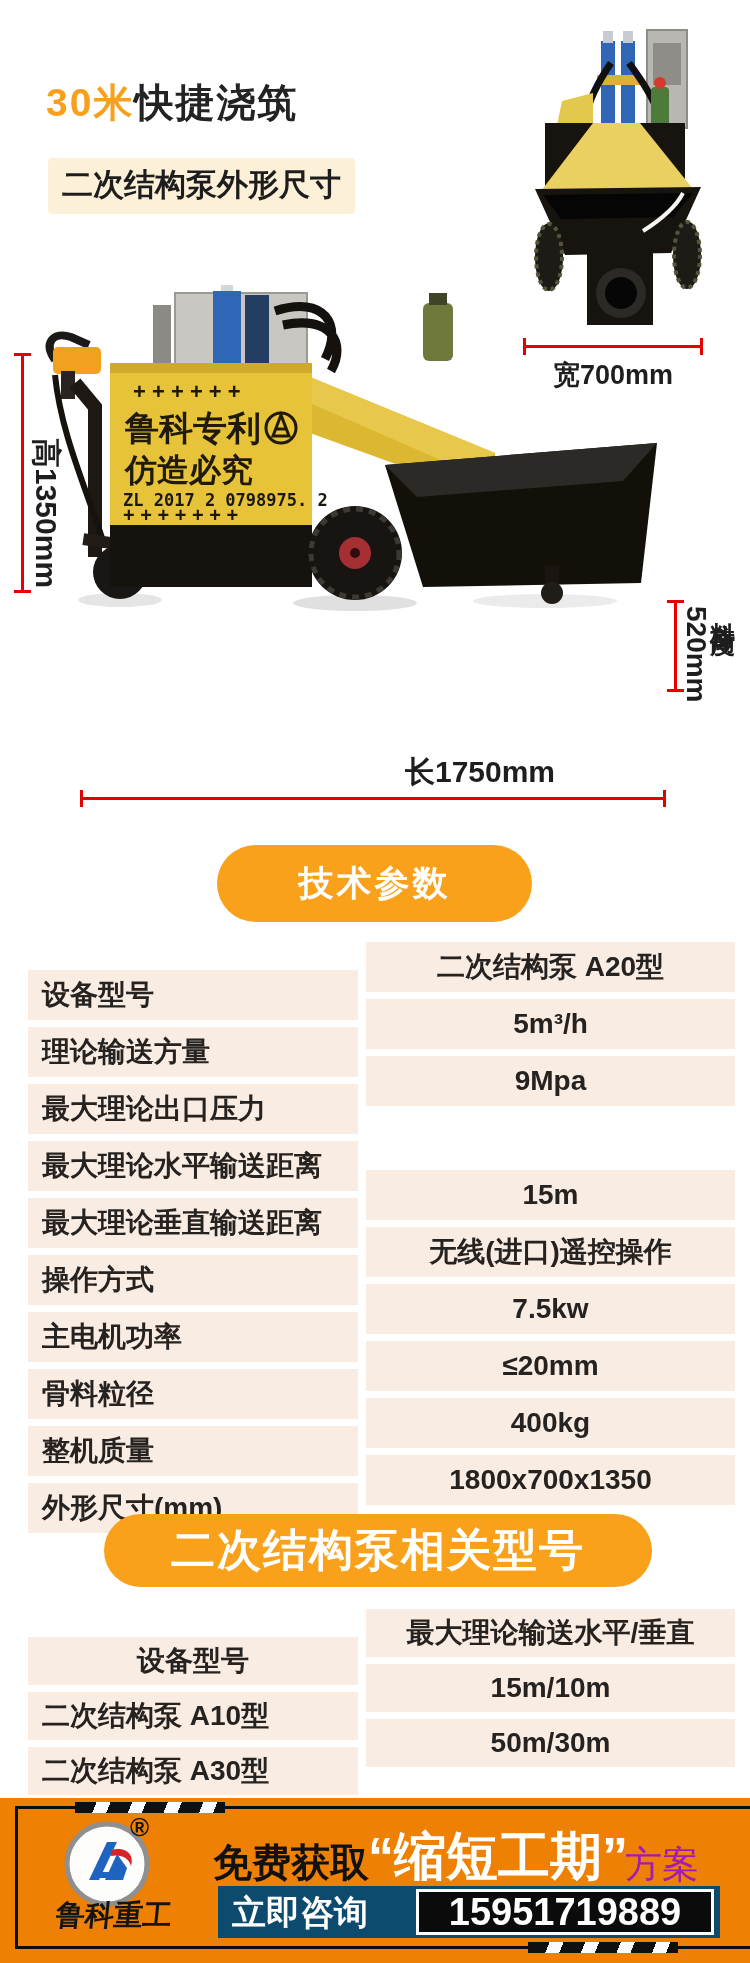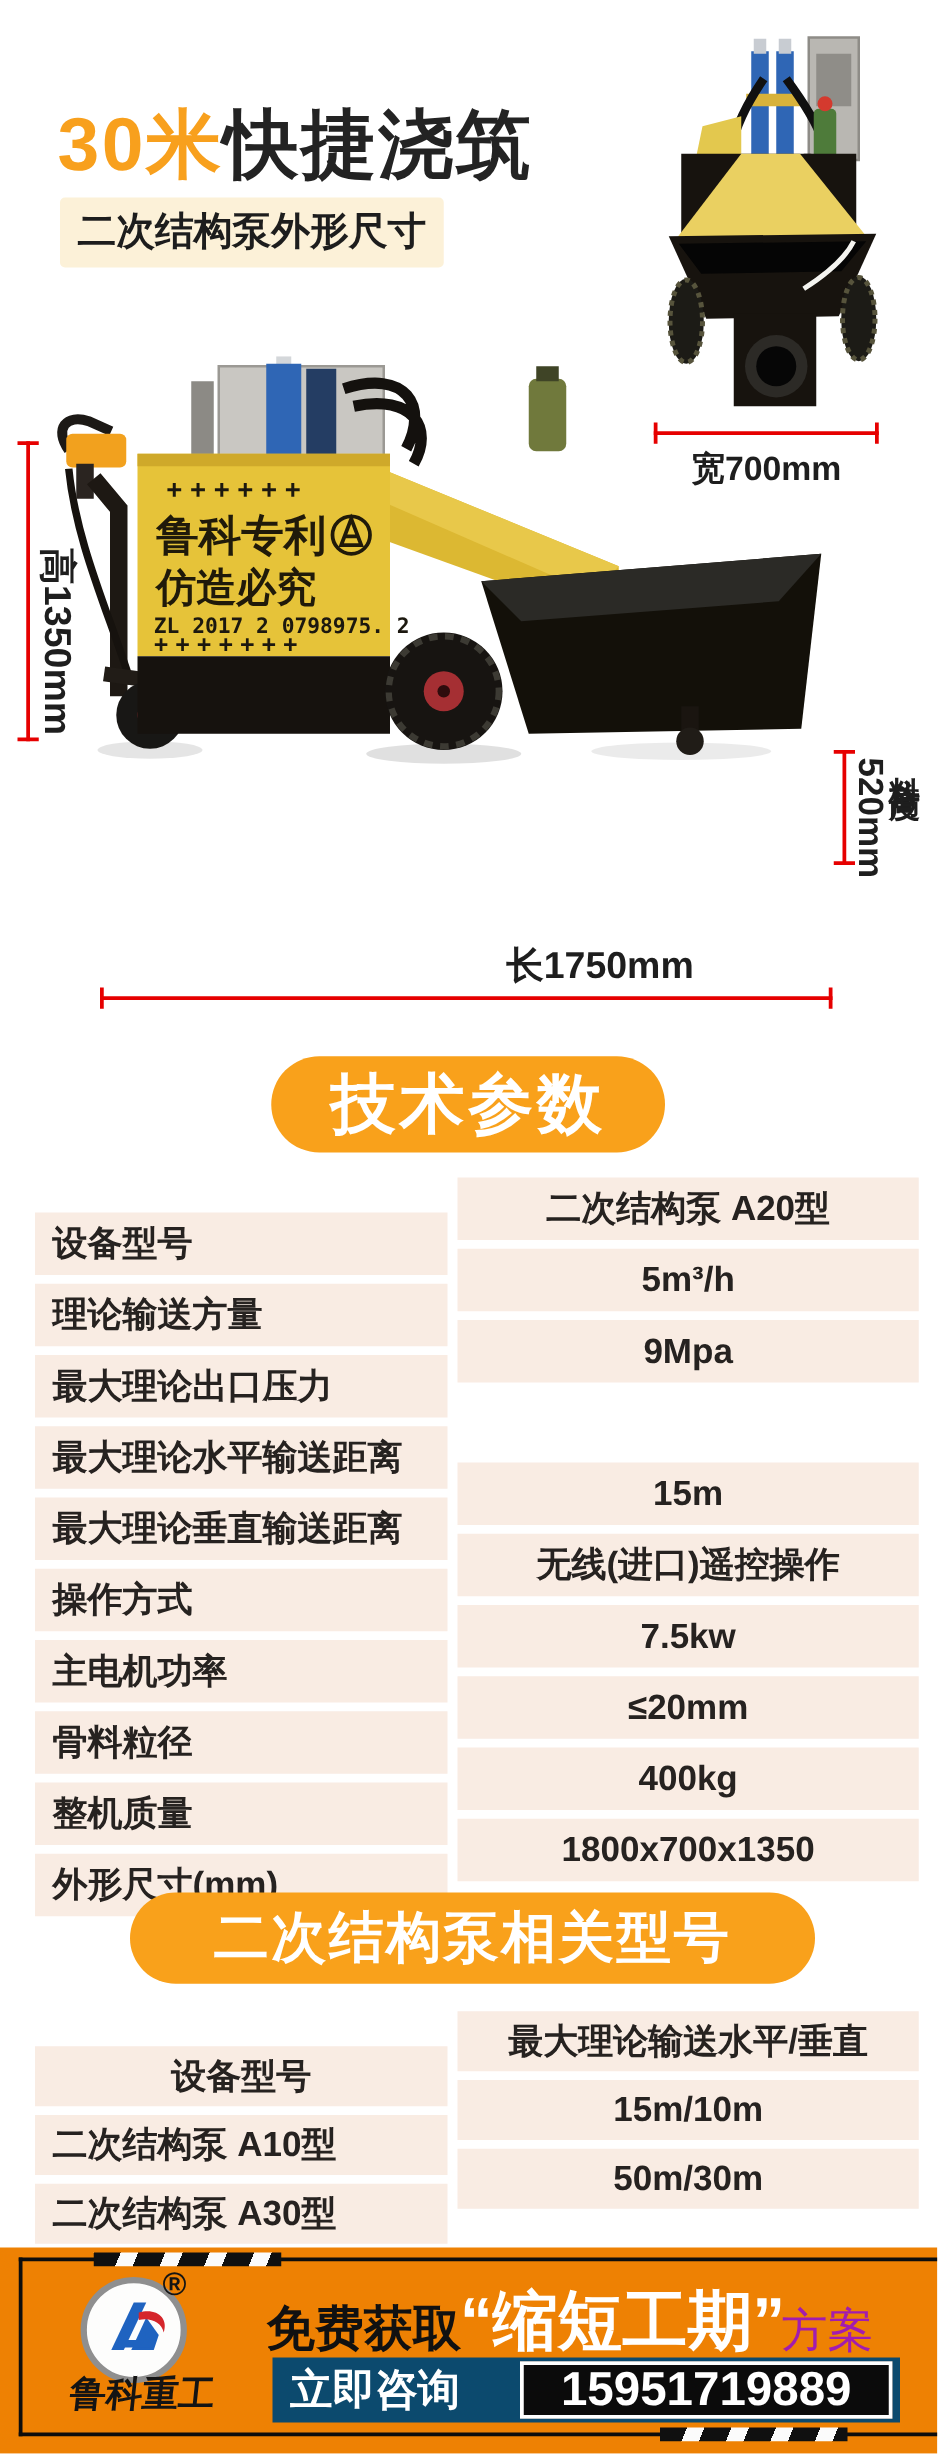--- a/index.html
+++ b/index.html
@@ -1,38 +1,38 @@
 <!DOCTYPE html>
 <html><head>
 <meta charset="utf-8">
 <style>
   html,body{margin:0;padding:0;background:#fff;}
   .page{position:relative;width:750px;height:1963px;background:#fff;overflow:hidden;
         font-family:"Liberation Sans","DejaVu Sans",sans-serif;}
   
-  .title{position:absolute;left:46px;top:76px;font-size:60px;font-weight:bold;letter-spacing:2px;white-space:nowrap;}
+  .title{position:absolute;left:46px;top:76px;font-size:39px;font-weight:bold;letter-spacing:2px;white-space:nowrap;}
   .title .hl{color:#f8a01d;}
   .title .rest{color:#232323;}
   .tag{position:absolute;left:48px;top:158px;background:#fcf1d8;color:#1d1d1d;
        font-size:31px;font-weight:bold;padding:6px 14px 8px;border-radius:4px;white-space:nowrap;}
   
   .hline{position:absolute;height:3px;background:#e60000;}
   .hline::before,.hline::after{content:"";position:absolute;width:3px;height:17px;background:#e60000;top:-7px;}
   .hline::before{left:0;} .hline::after{right:0;}
   .vline{position:absolute;width:3px;background:#e60000;}
   .vline::before,.vline::after{content:"";position:absolute;height:3px;width:17px;background:#e60000;left:-7px;}
   .vline::before{top:0;} .vline::after{bottom:0;}
   .dim{color:#1e1e1e;font-weight:bold;}
   .dim-h{position:absolute;font-size:27px;text-align:center;}
   .vtext{position:absolute;writing-mode:vertical-rl;text-orientation:sideways;font-size:30px;font-weight:bold;color:#1e1e1e;white-space:nowrap;}
   .vtext-upright{position:absolute;writing-mode:vertical-rl;text-orientation:upright;font-size:25px;font-weight:bold;color:#1e1e1e;letter-spacing:3px;white-space:nowrap;}
   
   .pill{position:absolute;background:#f9a11b;color:#fff;font-weight:bold;border-radius:40px;
         display:flex;align-items:center;justify-content:center;white-space:nowrap;}
-  .pill1{left:217px;top:845px;width:315px;height:77px;font-size:52px;letter-spacing:3px;}
+  .pill1{left:217px;top:845px;width:315px;height:77px;font-size:35px;letter-spacing:3px;}
   .pill2{left:104px;top:1514px;width:548px;height:73px;font-size:44px;letter-spacing:2px;}
   
   .tbl{position:absolute;left:28px;width:707px;}
   .trow{position:absolute;left:0;width:707px;height:50px;}
   .cell{position:absolute;top:0;height:50px;background:#f9ece3;color:#262220;
         font-size:28px;font-weight:bold;line-height:50px;white-space:nowrap;overflow:hidden;}
   .cell-l{left:0;width:330px;padding-left:14px;box-sizing:border-box;margin-top:28px;}
   .cell-r{left:338px;width:369px;text-align:center;}
   .cell-c{text-align:center;padding-left:0;}
   

